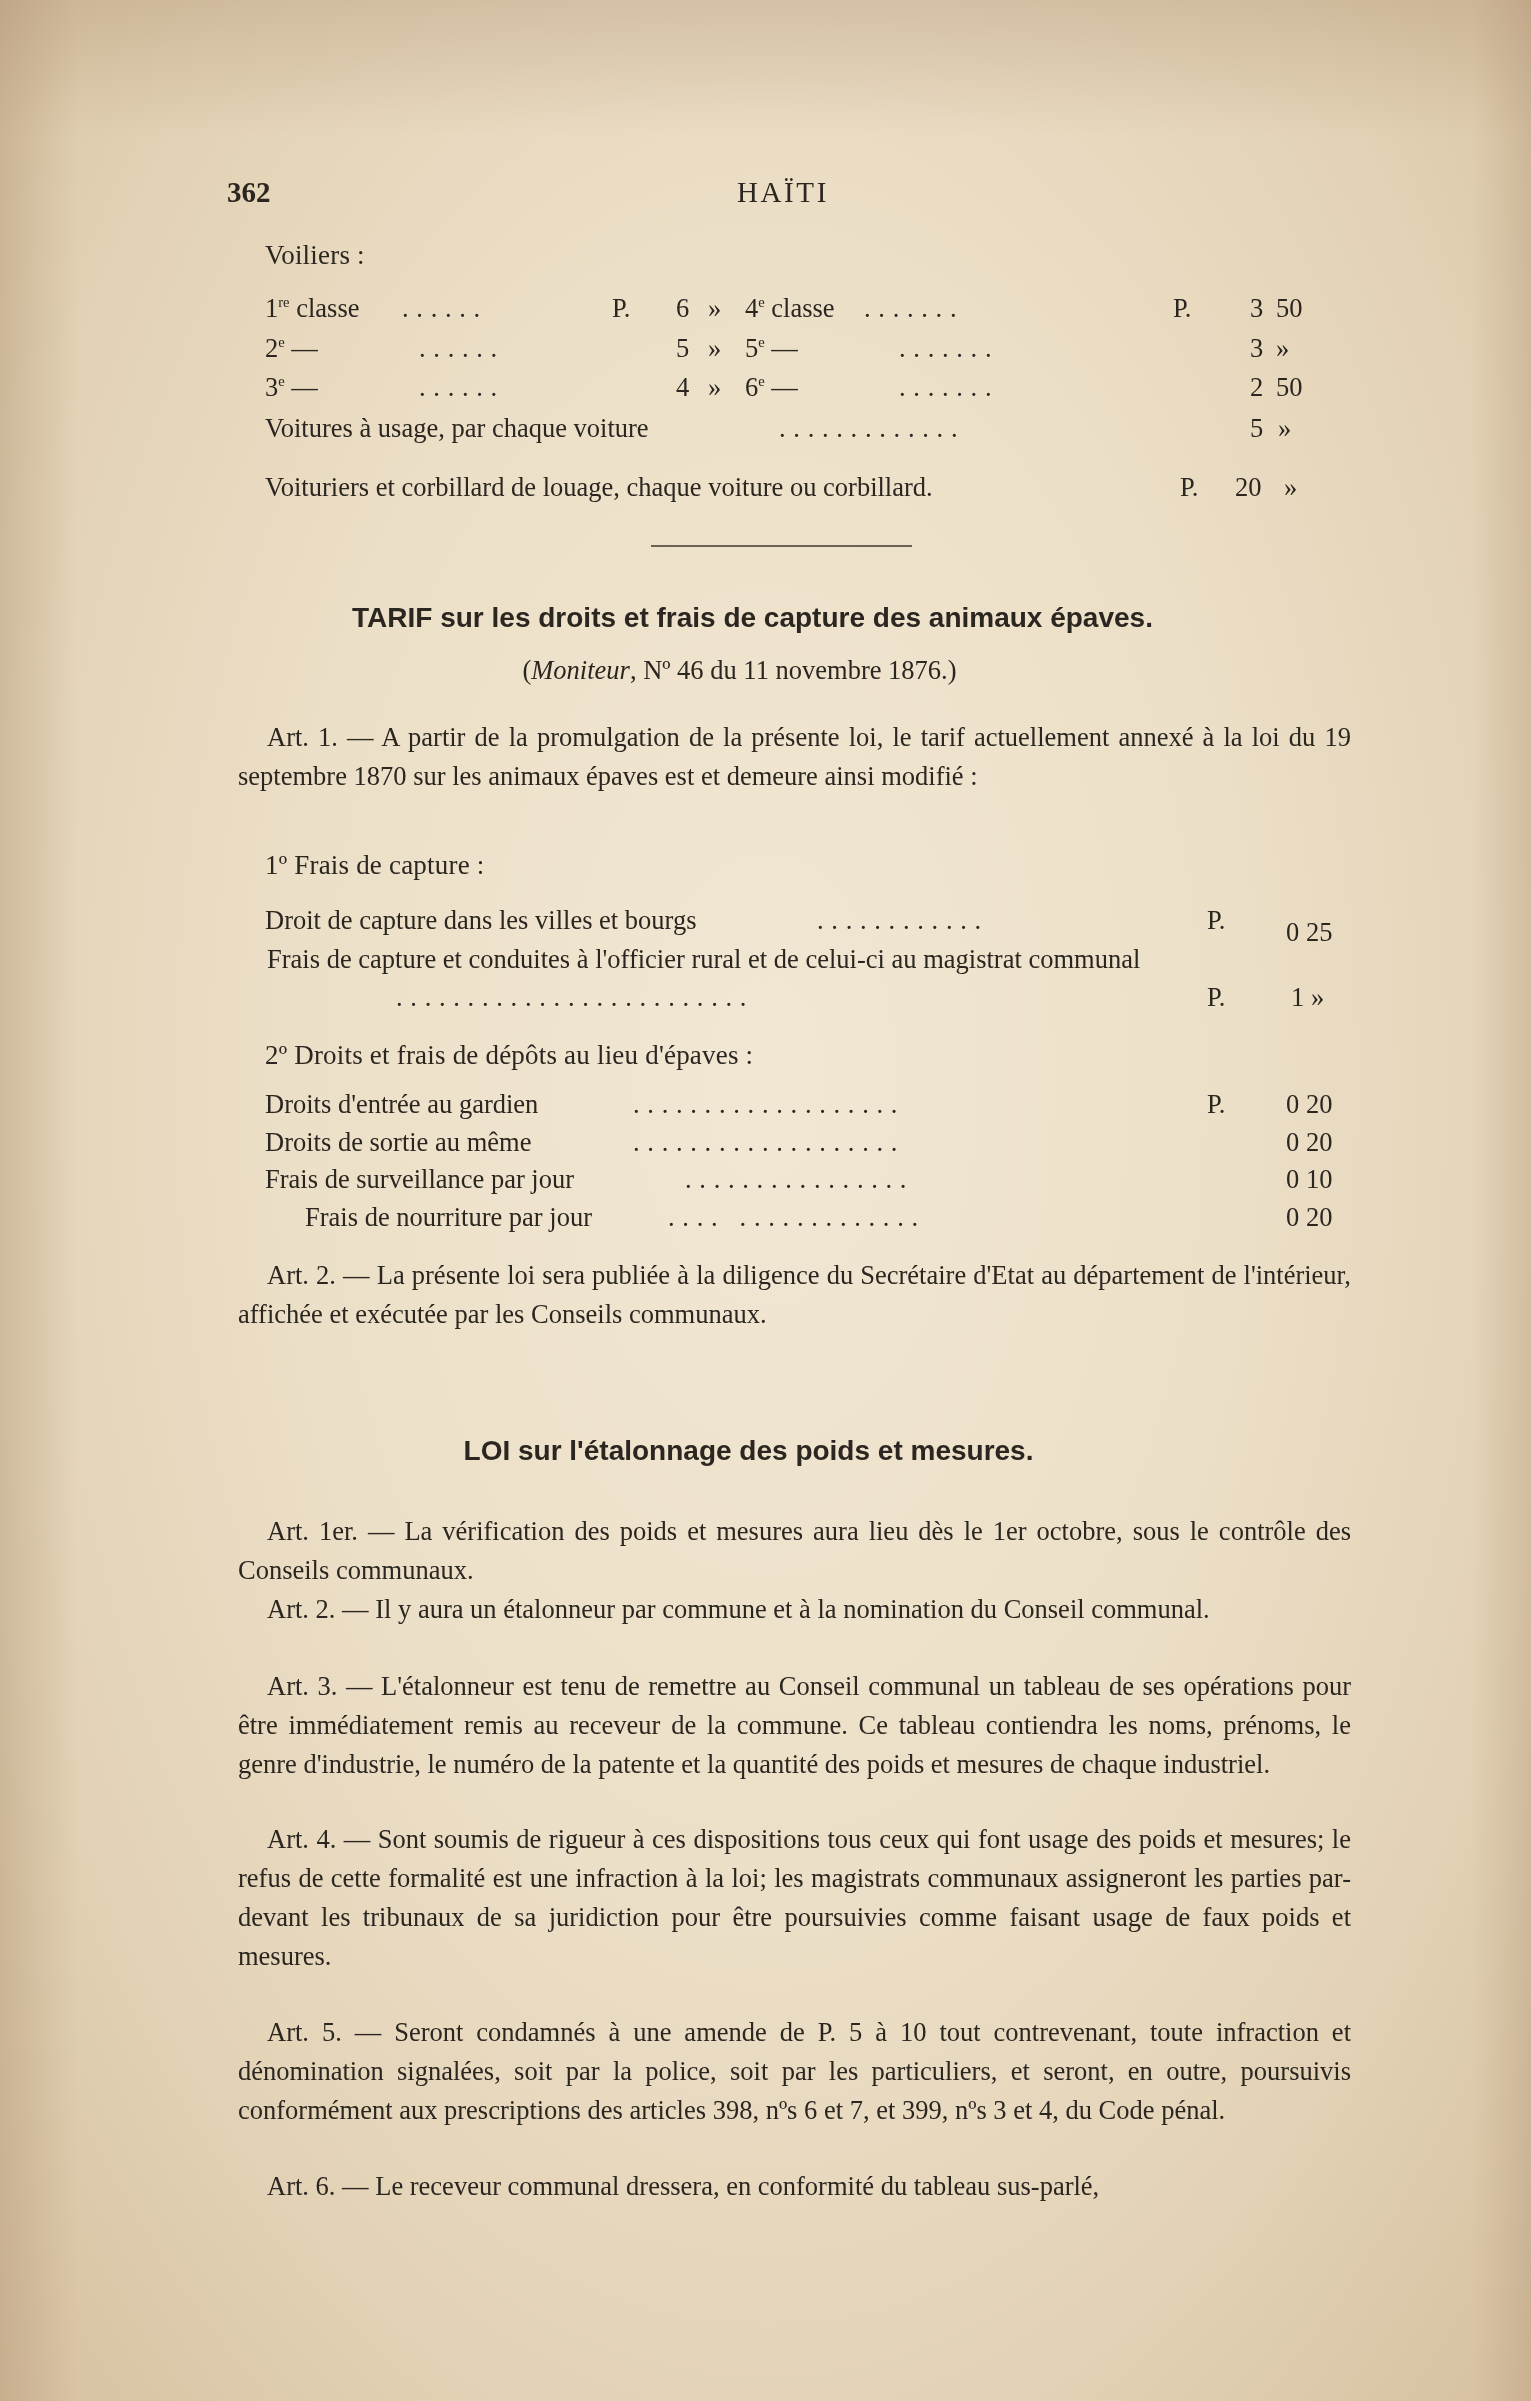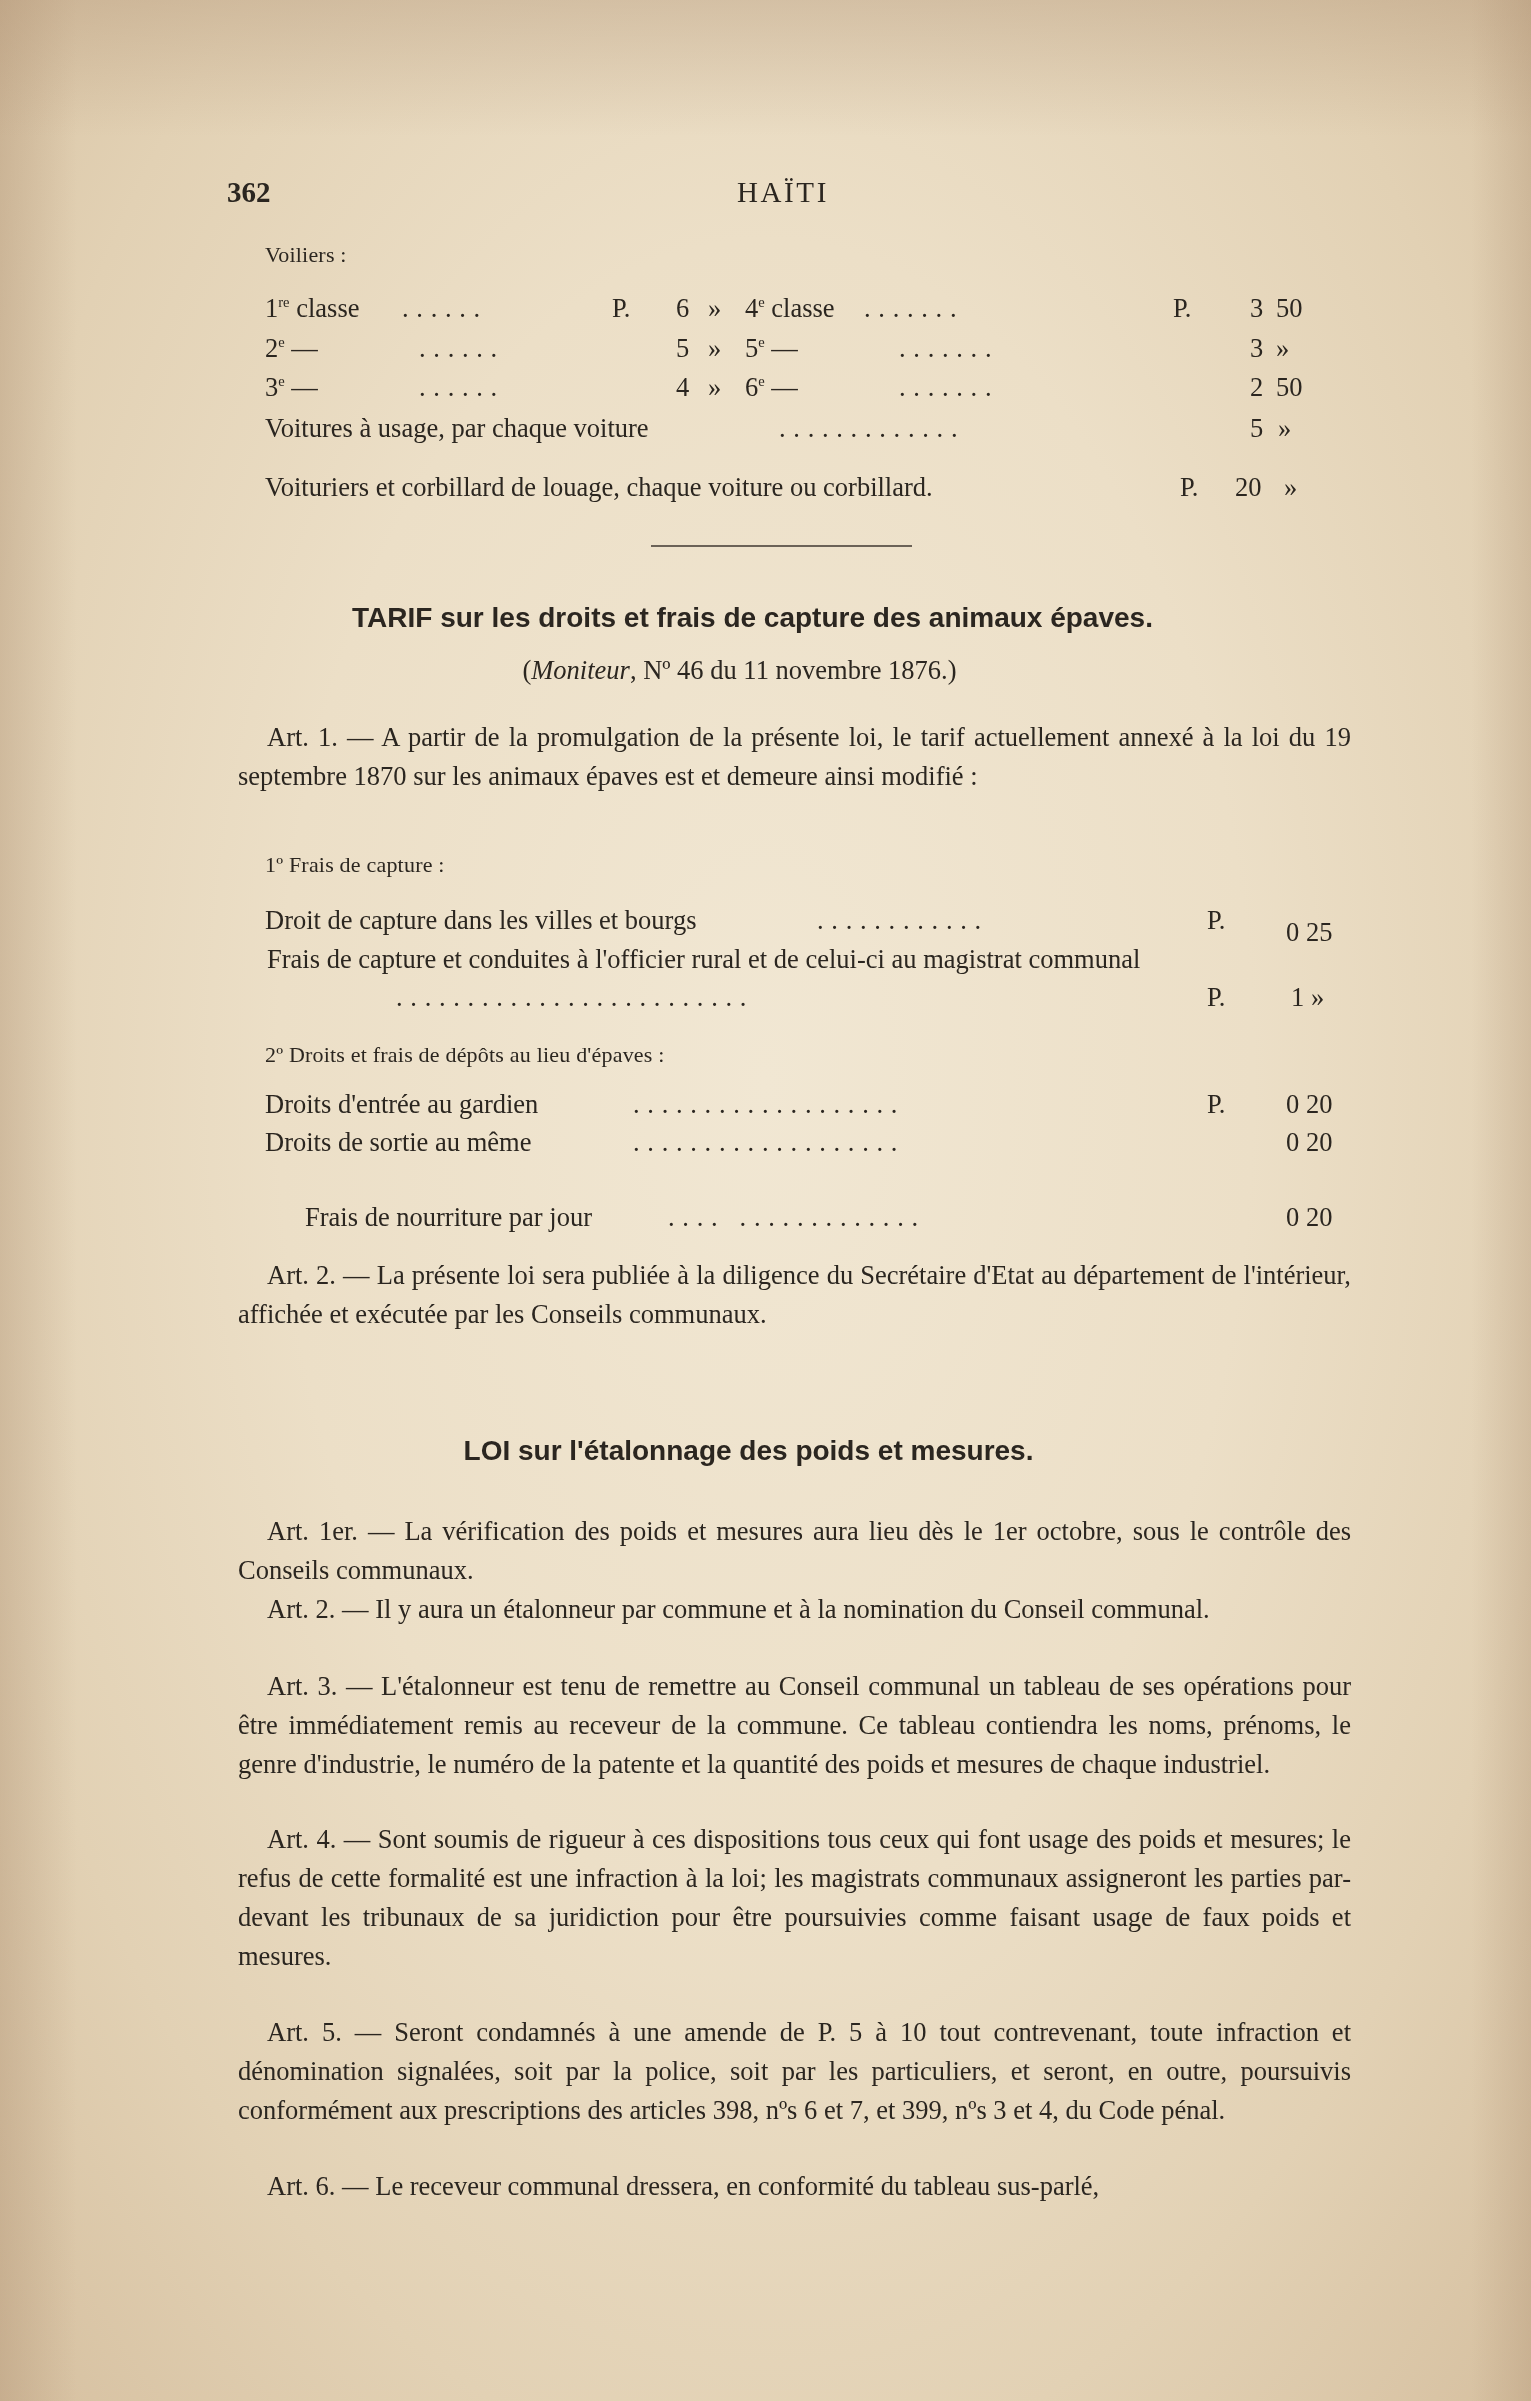--- a/index.html
+++ b/index.html
@@ -27,21 +27,21 @@
     }
     .edge-right {
       position: absolute; right: 0; top: 0; bottom: 0; width: 60px;
       background: linear-gradient(to left, rgba(170,140,110,0.3), rgba(170,140,110,0));
     }
     .page {
       position: absolute;
       left: 0; top: 0; width: 1531px; height: 2401px;
     }
     .abs { position: absolute; white-space: nowrap; }
-    .text { font-size: 22px; line-height: 38px; letter-spacing: 0.2px; }
+    .text { font-size: 27px; line-height: 38px; letter-spacing: 0.2px; }
 
     .running-head { font-size: 29px; }
     .page-number { left: 227px; top: 176px; font-weight: bold; }
     .header-title { left: 737px; top: 176px; letter-spacing: 2.6px; }
 
     .row { position: absolute; left: 265px; width: 1088px; height: 38px; font-size: 26.5px; line-height: 38px; }
     .row span { position: absolute; white-space: nowrap; }
 
     .leader { letter-spacing: 7.7px; }
 
@@ -161,20 +161,25 @@
     <span style="left:0;">Droits d'entrée au gardien</span>
     <span class="leader" style="left:368px;">...................</span>
     <span style="left:942px;">P.</span>
     <span style="left:1021px;">0 20</span>
   </div>
   <div class="row" style="top:1123px;">
     <span style="left:0;">Droits de sortie au même</span>
     <span class="leader" style="left:368px;">...................</span>
     <span style="left:1021px;">0 20</span>
   </div>
+  <div class="row" style="top:1160px;">
+    <span style="left:0;">Frais de surveillance par jour</span>
+    <span class="leader" style="left:420px;">................</span>
+    <span style="left:1021px;">0 10</span>
+  </div>
   <div class="row" style="top:1198px;">
     <span style="left:0;margin-left:40px;">Frais de nourriture par jour</span>
     <span class="leader" style="left:403px;">....  .............</span>
     <span style="left:1021px;">0 20</span>
   </div>
 
   <div class="para" style="top:1256px;">Art. 2. — La présente loi sera publiée à la diligence du Secrétaire d'Etat au département de l'intérieur, affichée et exécutée par les Conseils communaux.</div>
 
   <div class="section-title" style="top:1432px; left:-17px;">LOI sur l'étalonnage des poids et mesures.</div>
 

